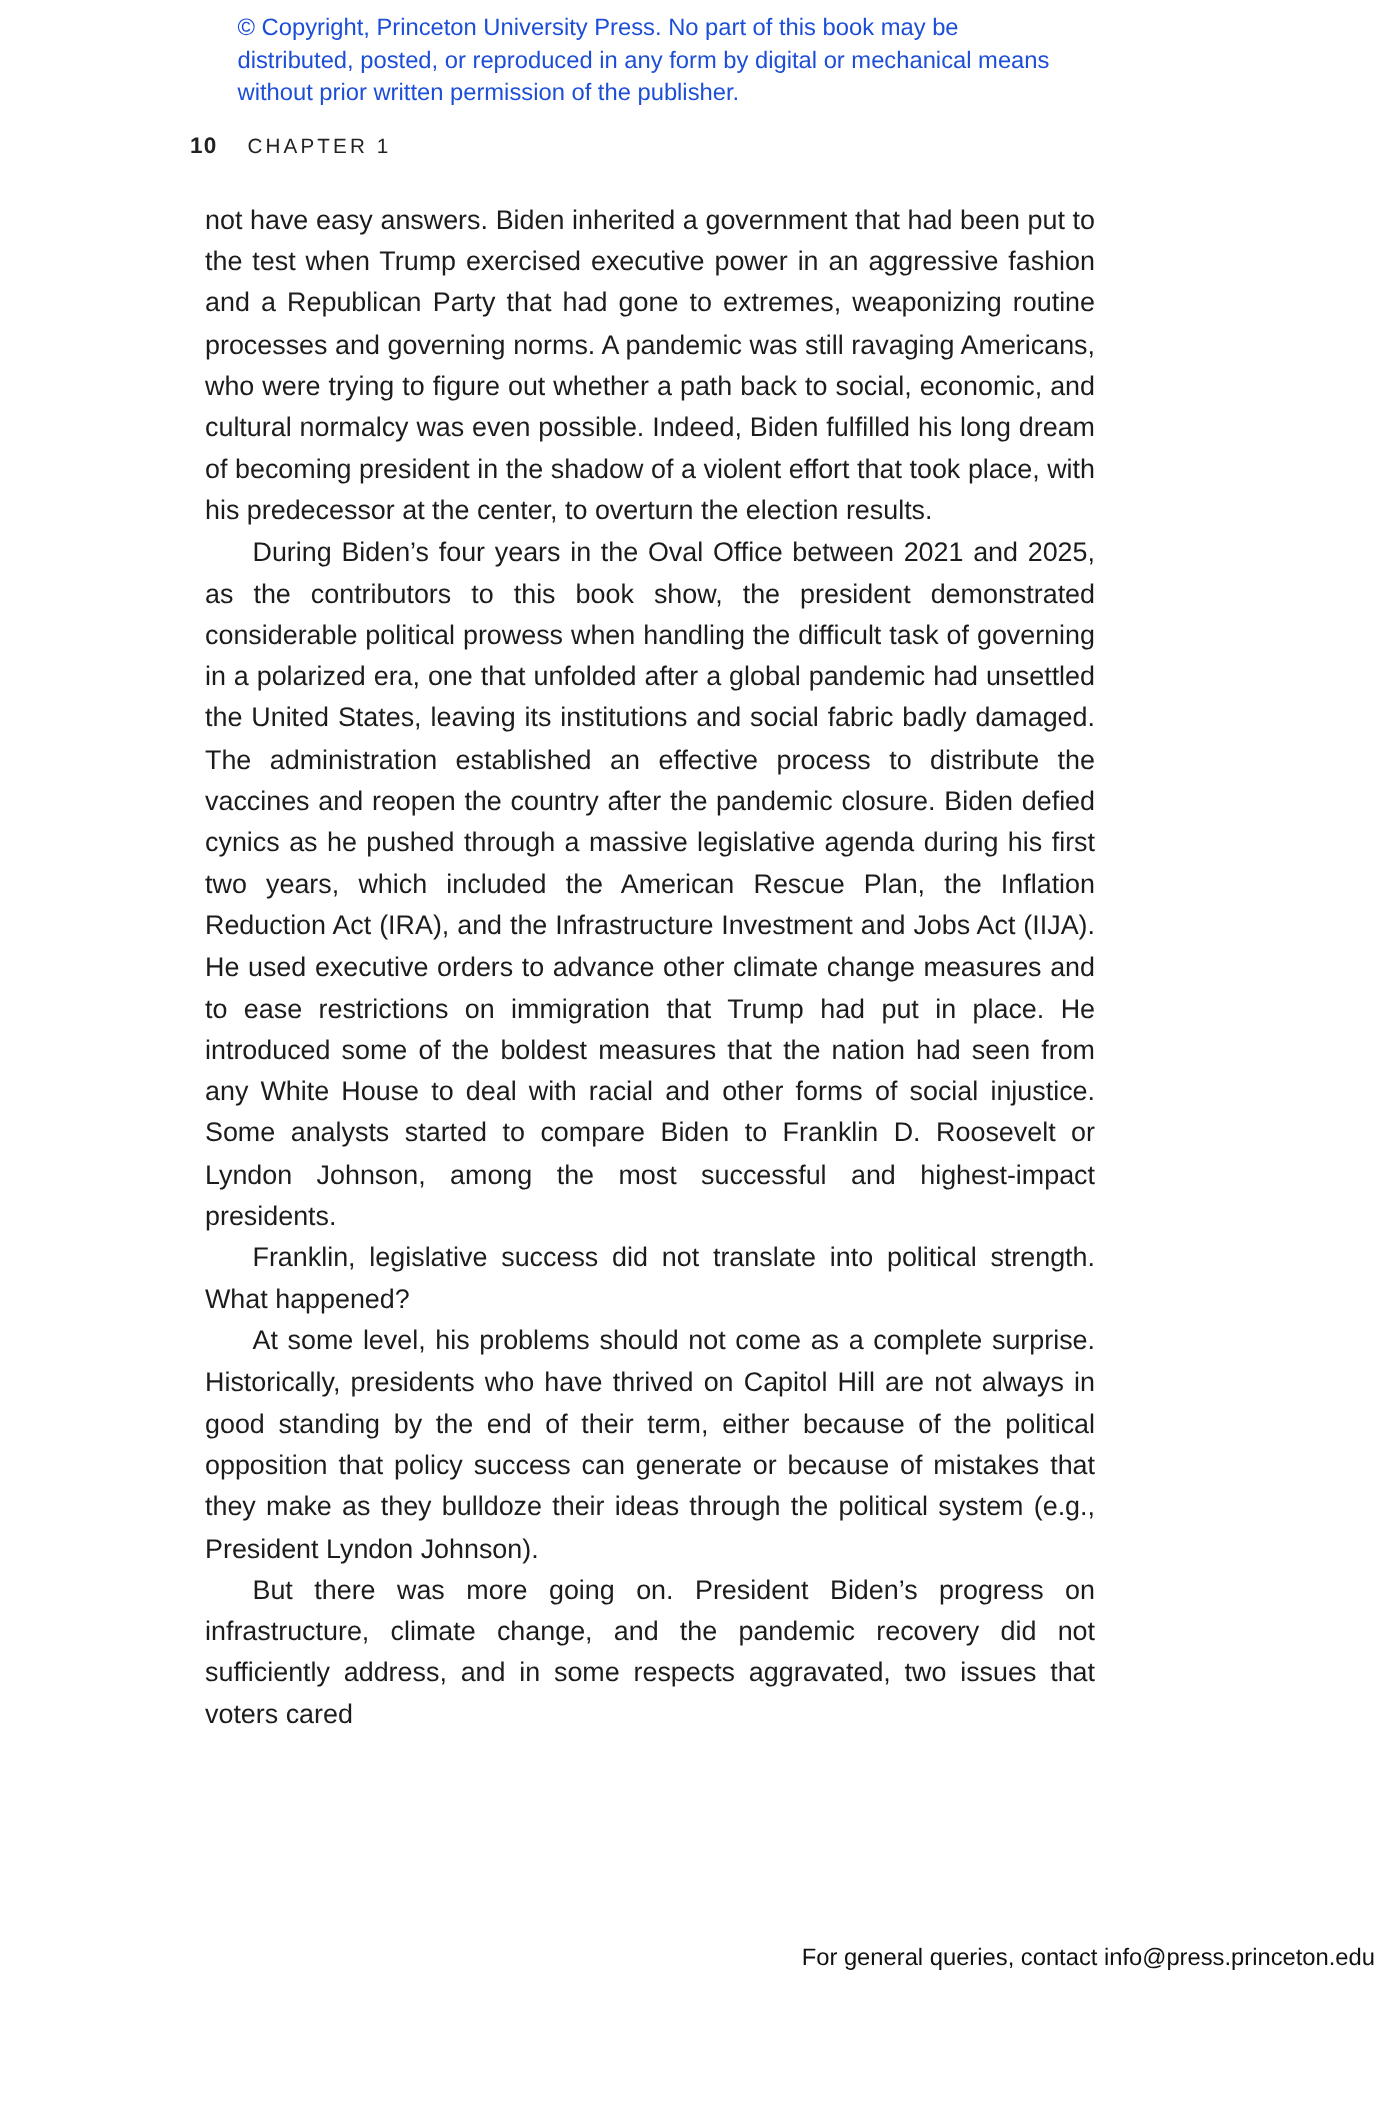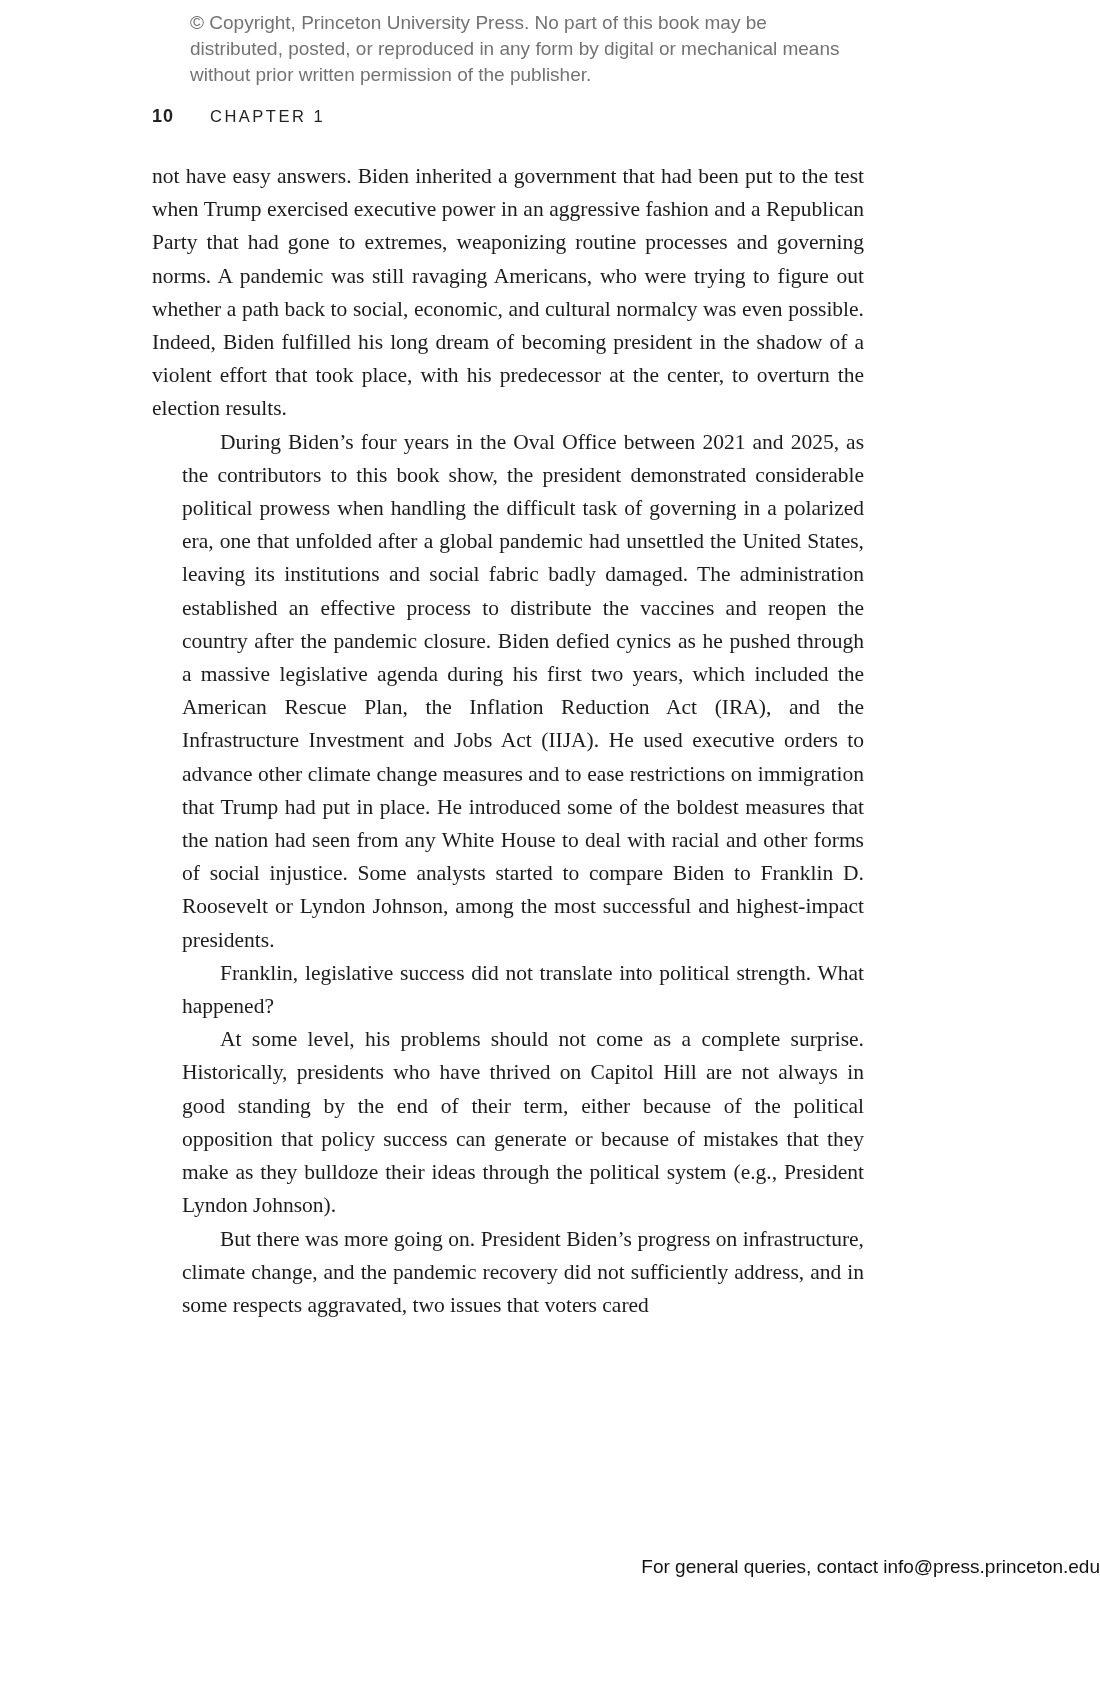--- a/index.html
+++ b/index.html
@@ -21,64 +21,63 @@
 
   
   .copyright-block {
     position: absolute;
     top: 10px;
     left: 190px;
     width: 665px;
     font-family: "Liberation Sans", sans-serif;
     font-size: 19px;
     line-height: 26px;
-    color: #737373;
+    color: #1d4ed8;
     text-align: left;
   }
 
   
   .running-header {
     position: absolute;
     top: 106px;
     left: 152px;
     display: flex;
     align-items: baseline;
-    gap: 36px;
+    gap: 24px;
     font-family: "Liberation Sans", sans-serif;
     color: #222222;
   }
   .running-header .page-number {
     font-size: 18px;
     font-weight: 700;
     letter-spacing: 1px;
   }
   .running-header .chapter-label {
     font-size: 16.5px;
     font-weight: 400;
     letter-spacing: 2.5px;
   }
 
   
   .body-text {
     position: absolute;
     top: 160px;
-    left: 152px;
+    left: 164px;
     width: 712px;
-    font-family: Liberation Serif, serif;
+    font-family: Liberation Sans, sans-serif;
     font-size: 21.5px;
     line-height: 33.2px;
     color: #1c1c1c;
     text-align: justify;
   }
   .body-text p {
     margin: 0;
   }
   .body-text p.indent {
     text-indent: 38px;
-    margin-left: 30px;
   }
 
   
   .page-footer {
     position: absolute;
     bottom: 122px;
     left: 0;
     width: 100%;
     text-align: right;
     font-family: "Liberation Sans", sans-serif;

